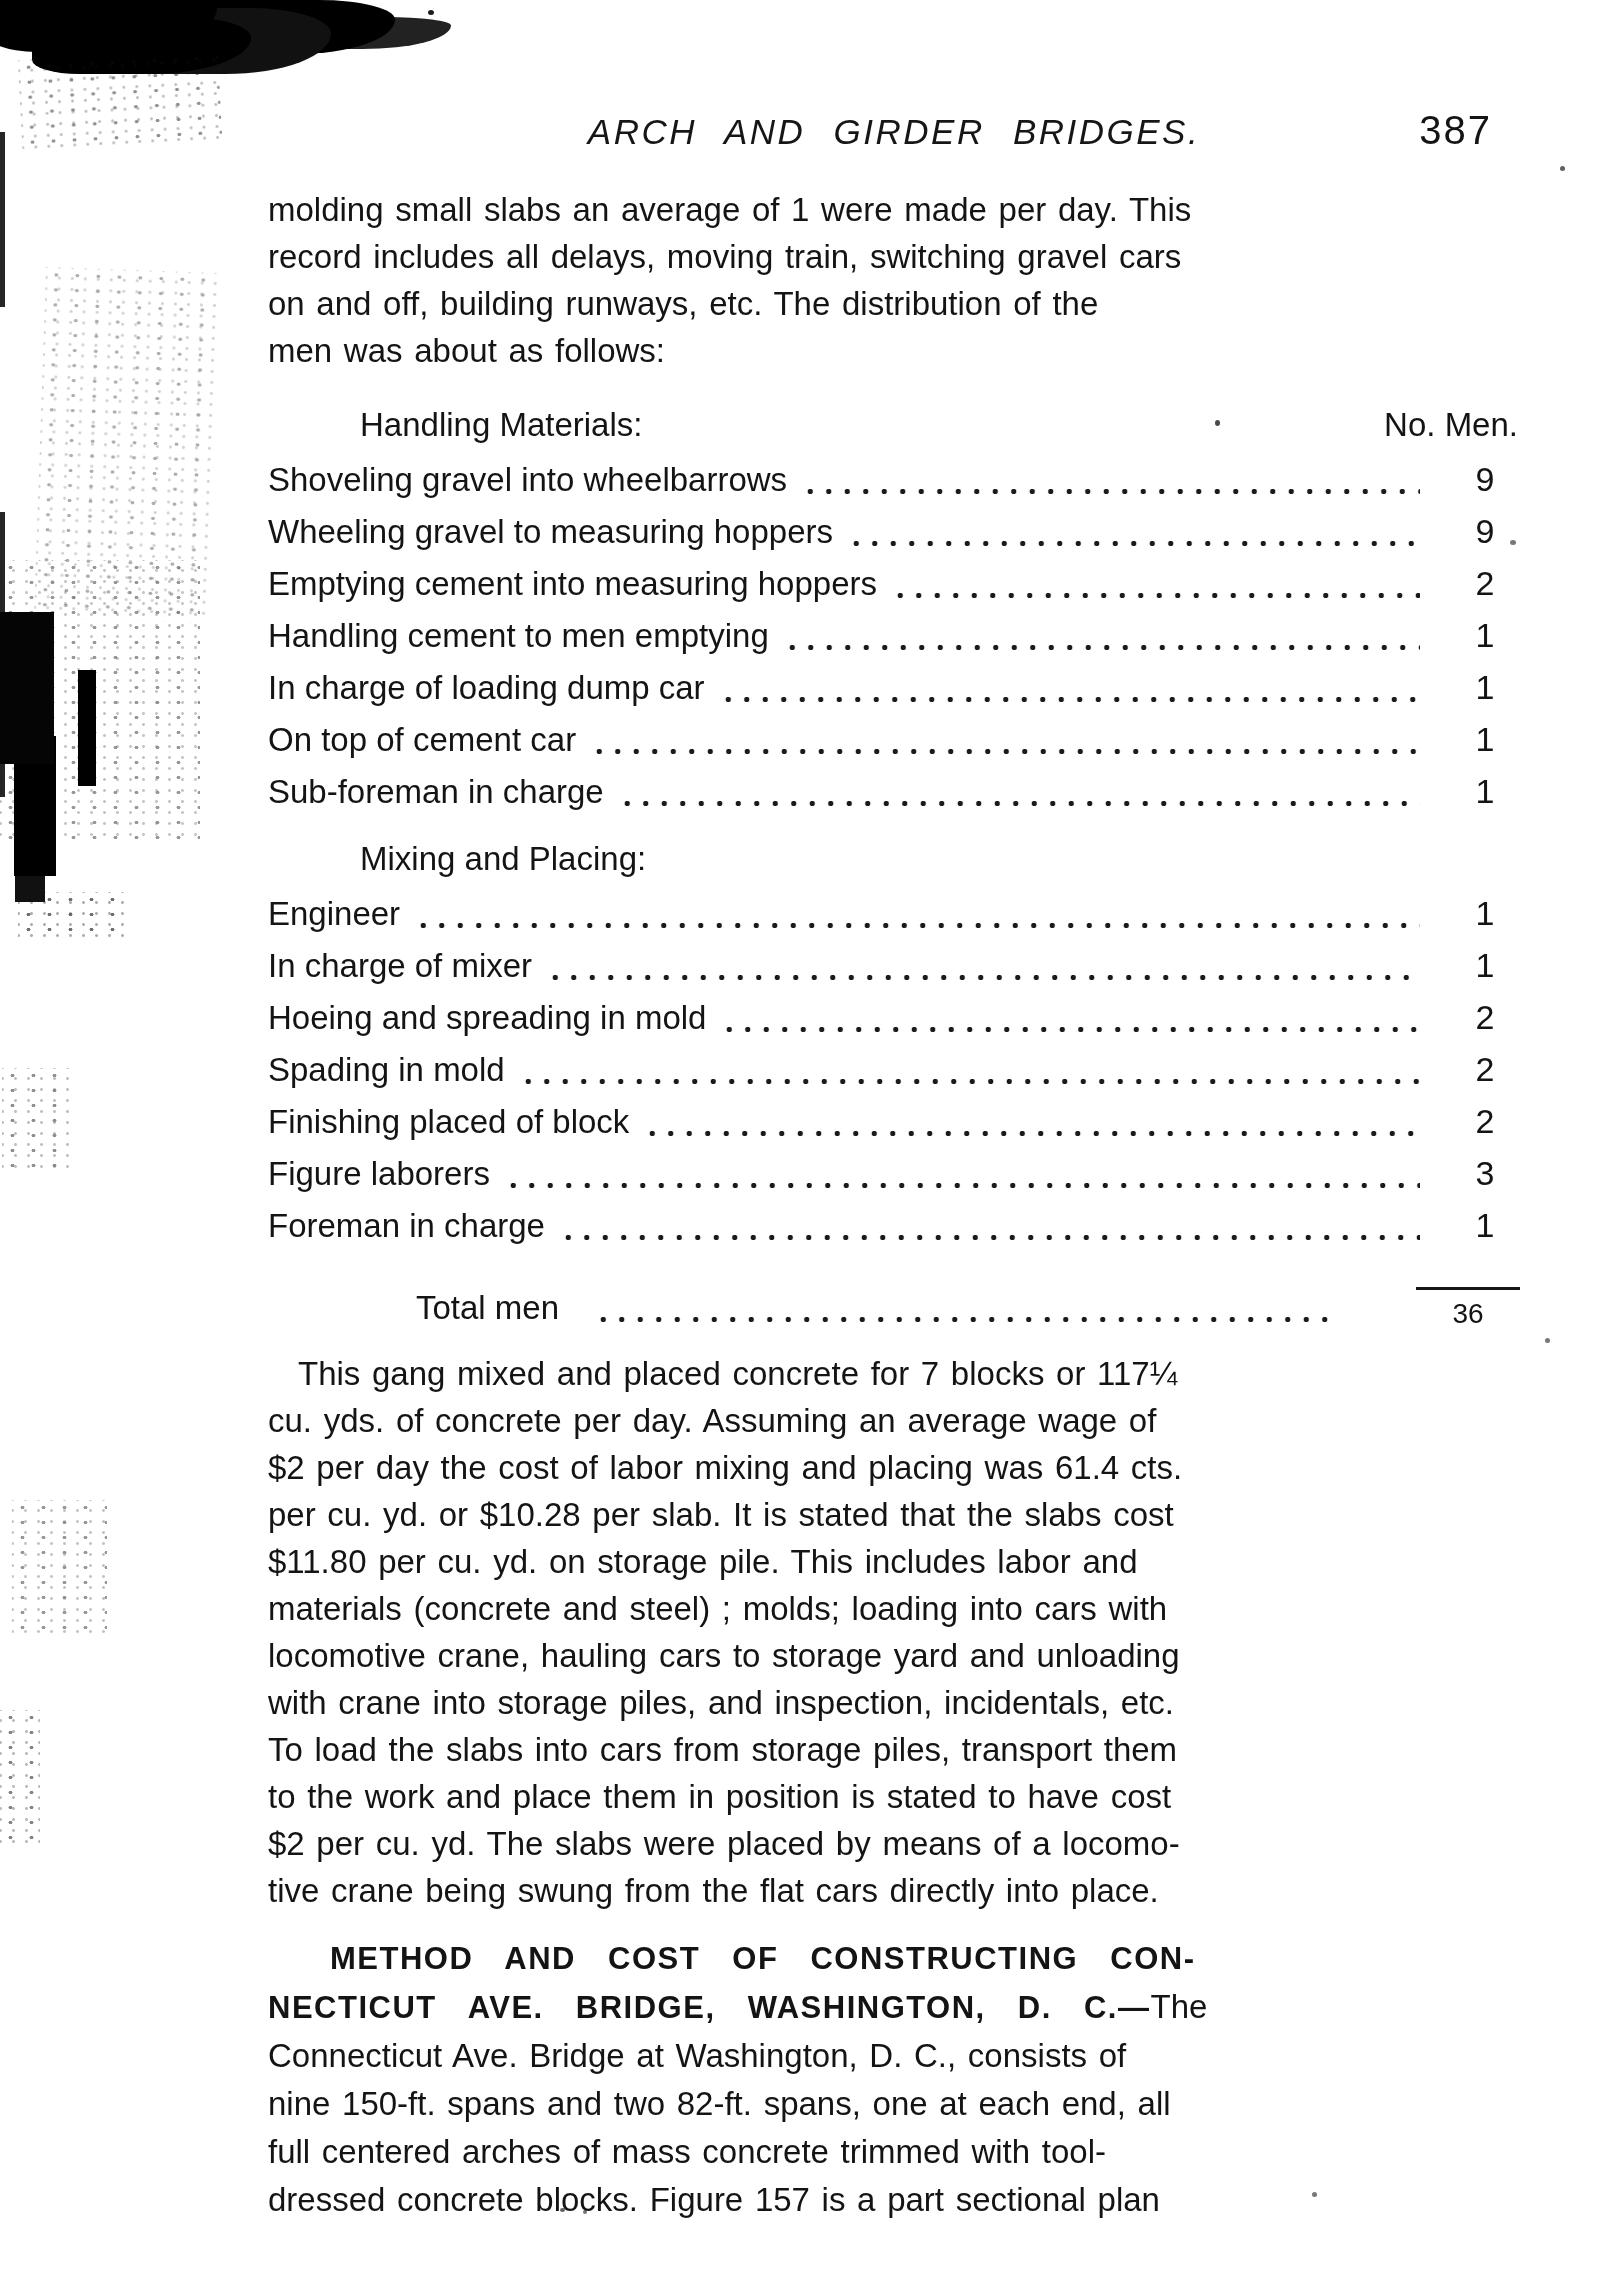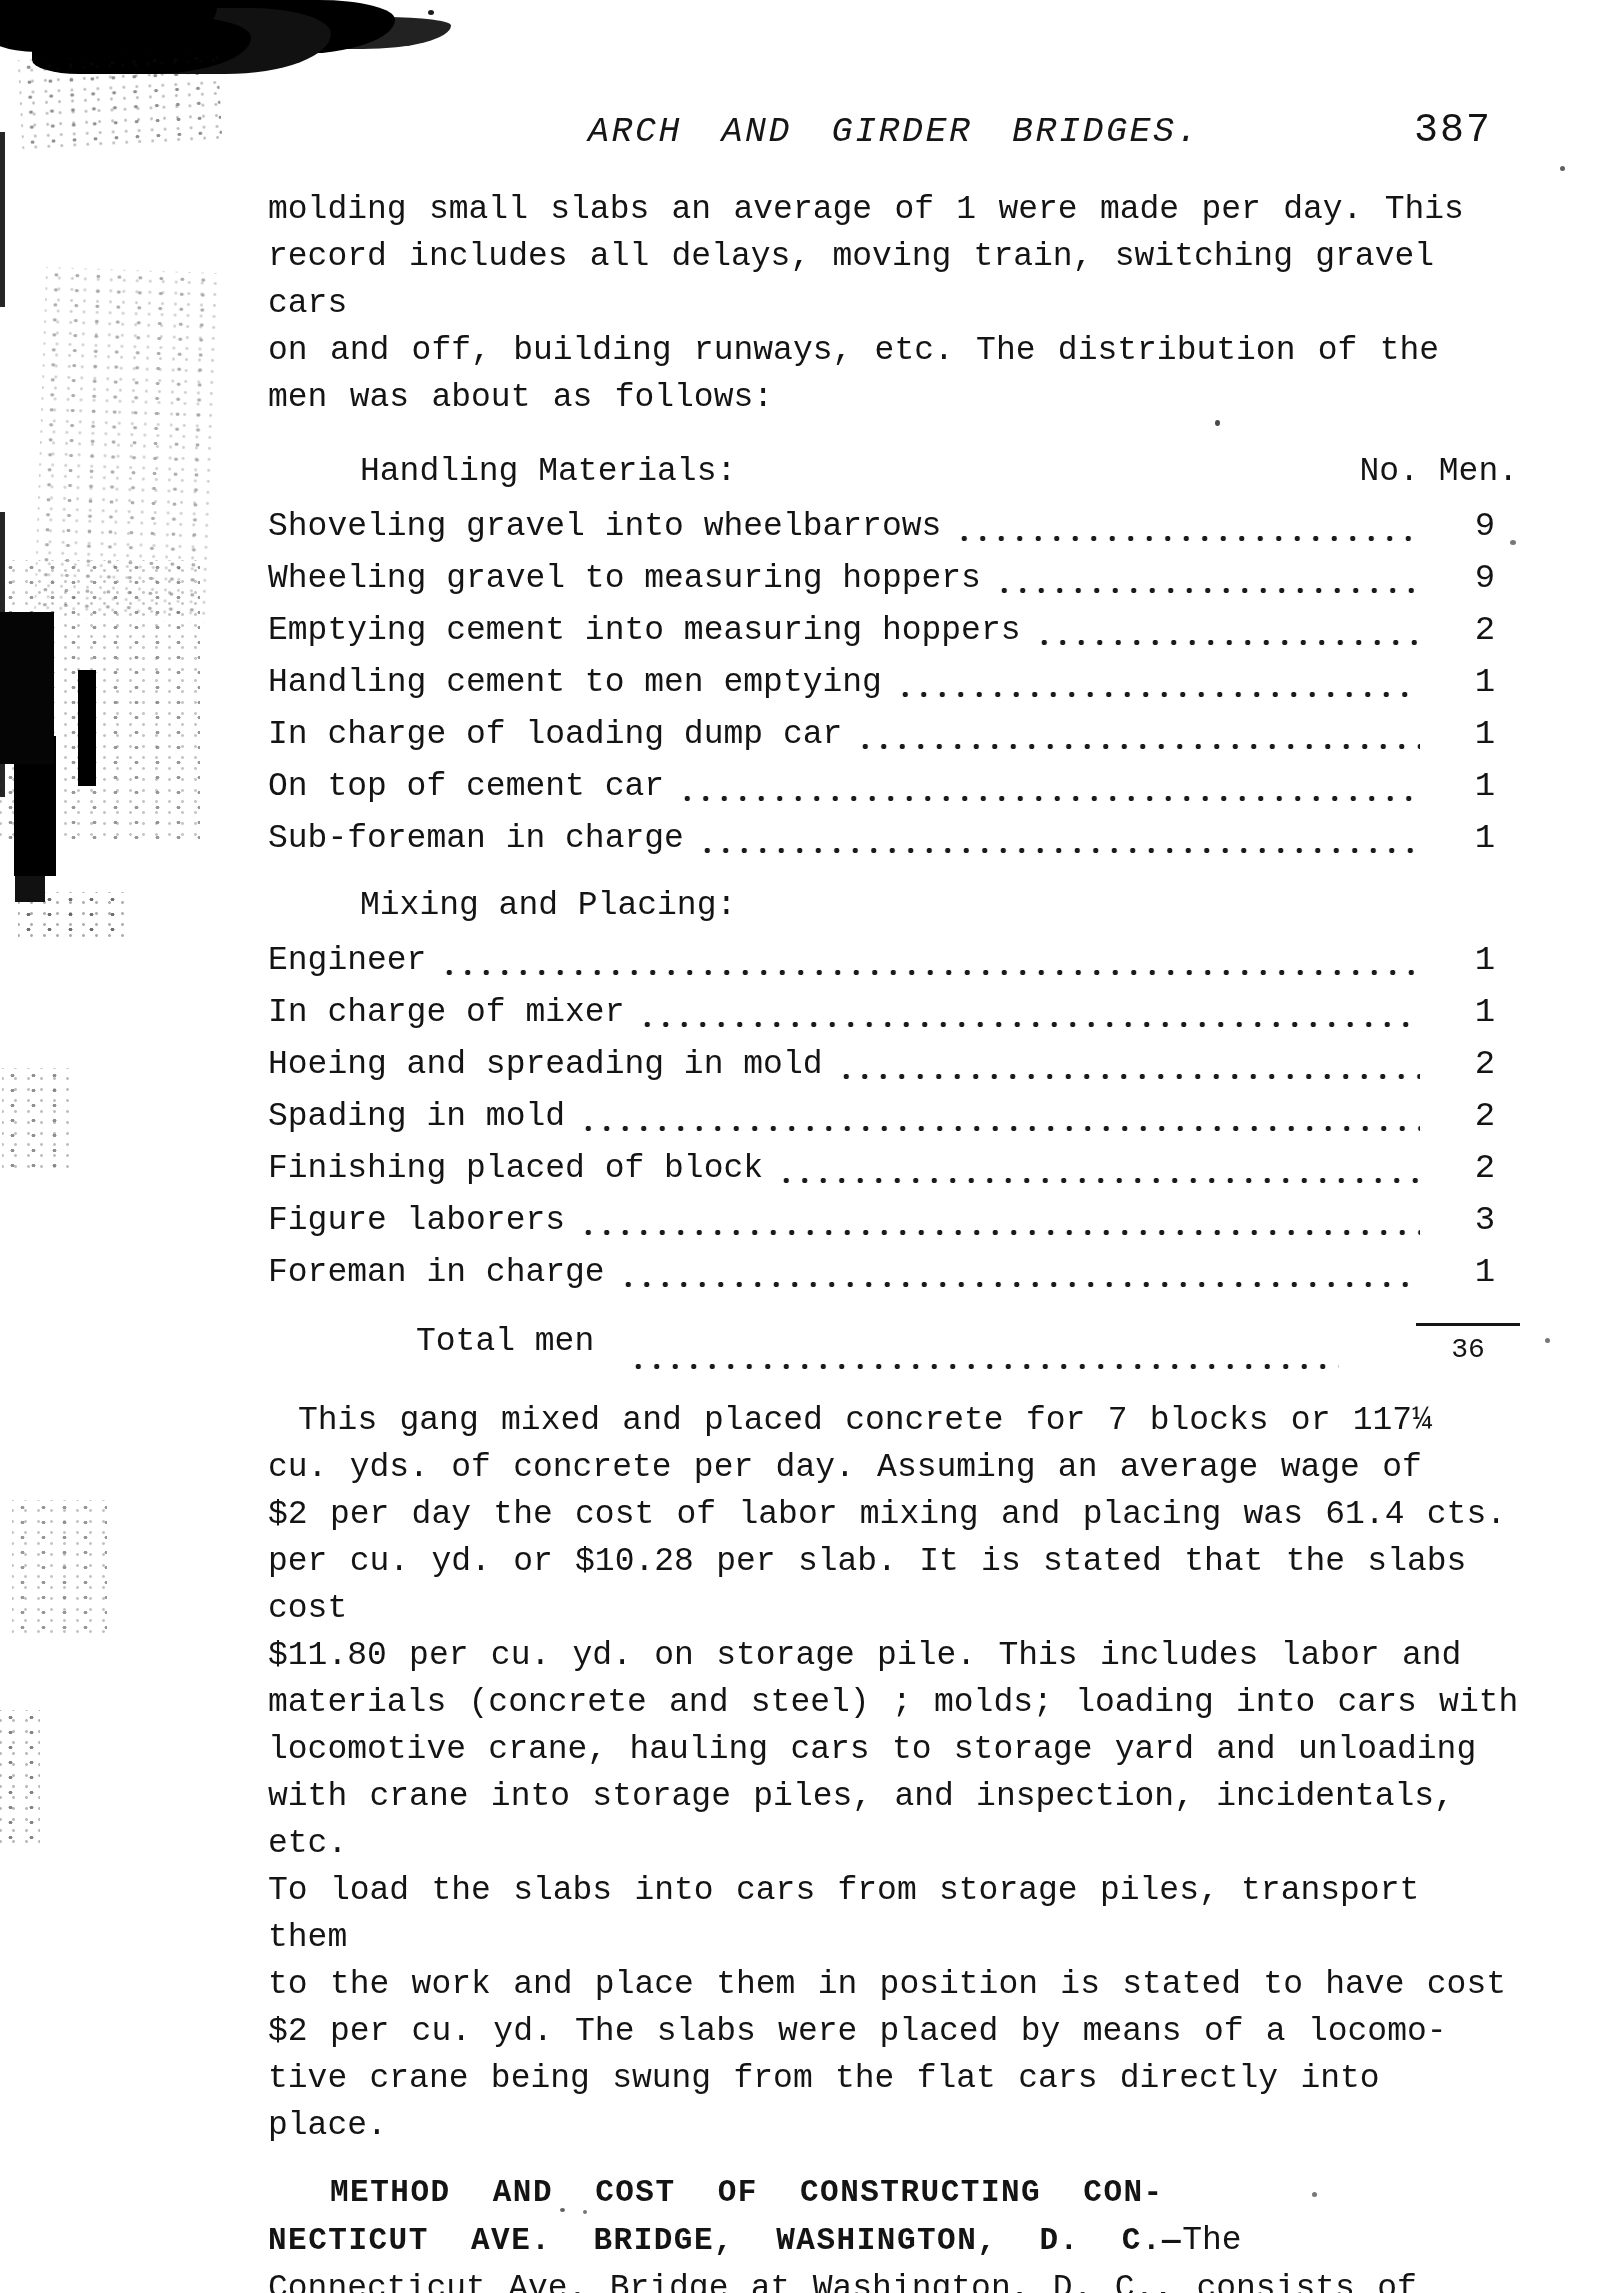--- a/index.html
+++ b/index.html
@@ -2,21 +2,21 @@
 <html><head>
 <meta charset="utf-8">
 <style>
   html,body{margin:0;padding:0;background:#e8e8e8;}
   .page{
     position:relative;
     width:1609px;height:2293px;
     margin:0 auto;
     background:#ffffff;
     overflow:hidden;
-    font-family:Liberation Mono, monospace;
+    font-family:Liberation Sans, sans-serif;
     color:#141414;
   }
   .content{position:absolute;left:268px;top:112px;width:1252px;}
 
   
   .header{position:relative;height:46px;margin-bottom:28px;}
   .header-title{
     text-align:center;font-style:italic;font-size:35px;
     letter-spacing:2.5px;word-spacing:16px;color:#161616;
   }
@@ -42,21 +42,21 @@
   .crew-row{display:flex;align-items:baseline;height:52px;}
   .crew-label{white-space:nowrap;}
   .dots{
     flex:1;align-self:flex-end;height:9px;
     margin:0 30px 16px 14px;
     background-image:radial-gradient(circle, #1a1a1a 2.4px, transparent 3px);
     background-size:18.5px 9px;background-repeat:repeat-x;
     background-position:left bottom;
   }
   .men-value{width:70px;text-align:center;font-size:34px;}
-  .total-row{display:flex;align-items:flex-start;height:64px;margin-top:18px;gap:21px;}
+  .total-row{display:flex;align-items:center;height:64px;margin-top:18px;gap:21px;}
   .total-label{margin-left:148px;white-space:nowrap;}
   .total-value{
     width:104px;text-align:center;font-size:28px;
     border-top:3px solid #161616;padding-top:8px;margin-left:26px;
   }
 
   
   .artifact{position:absolute;pointer-events:none;}
   .noise{
     background-image:

